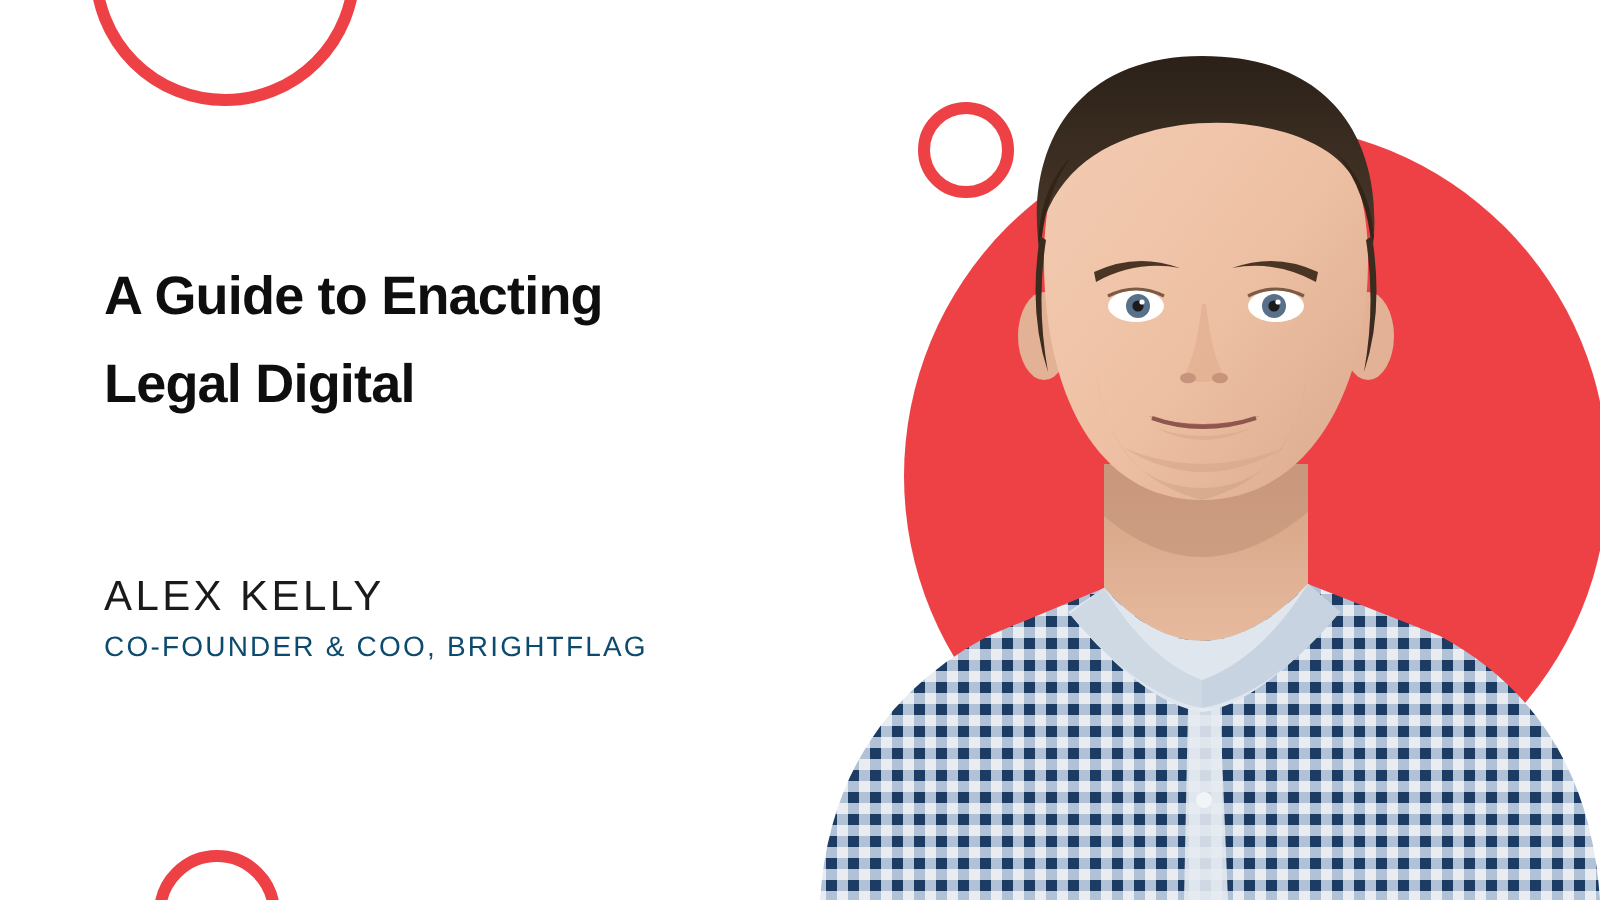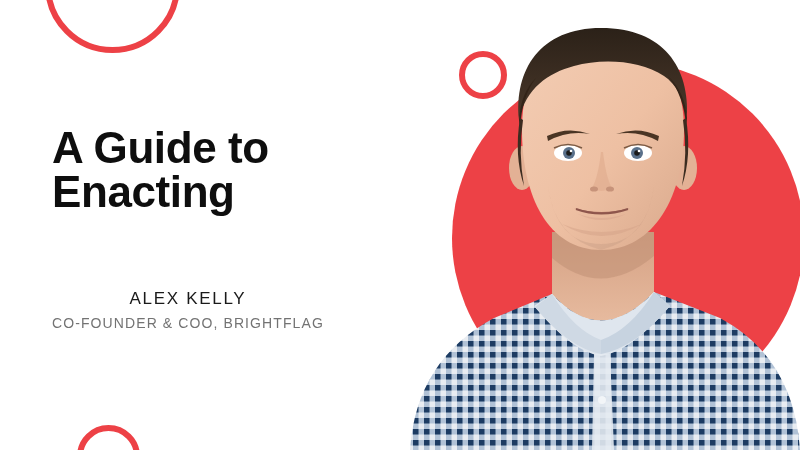--- a/index.html
+++ b/index.html
@@ -71,49 +71,48 @@
   
   .text-block {
     position: absolute;
     left: 52px;
     top: 126px;
     width: 400px;
     z-index: 5;
   }
   .headline {
     margin: 0;
-    font-size: 44px;
+    font-size: 27px;
     line-height: 44px;
     font-weight: 700;
     letter-spacing: -0.4px;
     color: #0e0e0e;
     font-family: "Liberation Sans", sans-serif;
   }
   .speaker {
     position: absolute;
     left: 52px;
     top: 288px;
     z-index: 5;
   }
   .speaker-name {
     margin: 0;
-    font-size: 17px;
+    font-size: 21px;
     line-height: 22px;
     font-weight: 400;
     letter-spacing: 1.7px;
     color: #1a1a1a;
-    text-align: center;
   }
   .speaker-role {
     margin: 4px 0 0 0;
     font-size: 14px;
     line-height: 18px;
     font-weight: 400;
     letter-spacing: 1.1px;
-    color: #737373;
+    color: #0c4a6e;
   }
 </style>
 </head>
 <body>
 
 <div id="slide">
 
   <div class="ring ring-topleft"></div>
   <div class="ring ring-small-top"></div>
   <div class="ring ring-bottomleft"></div>
@@ -207,20 +206,21 @@
 
         <path d="M160 224 Q199 248 240 224 Q199 240 160 224 Z" fill="#d3a187" opacity="0.5"></path>
 
         <path d="M146 186 Q152 238 199 250 Q246 238 252 186 Q244 244 199 244 Q154 244 146 186 Z" fill="#b7907b" opacity="0.28"></path>
       </g>
     </svg>
   </div>
 
   <div class="text-block">
     <div class="headline">A Guide to Enacting</div>
+    <div class="headline">Legal Digital</div>
   </div>
 
   <div class="speaker">
     <div class="speaker-name">ALEX KELLY</div>
     <div class="speaker-role">CO-FOUNDER &amp; COO, BRIGHTFLAG</div>
   </div>
 
 </div>
 
 </body></html>

